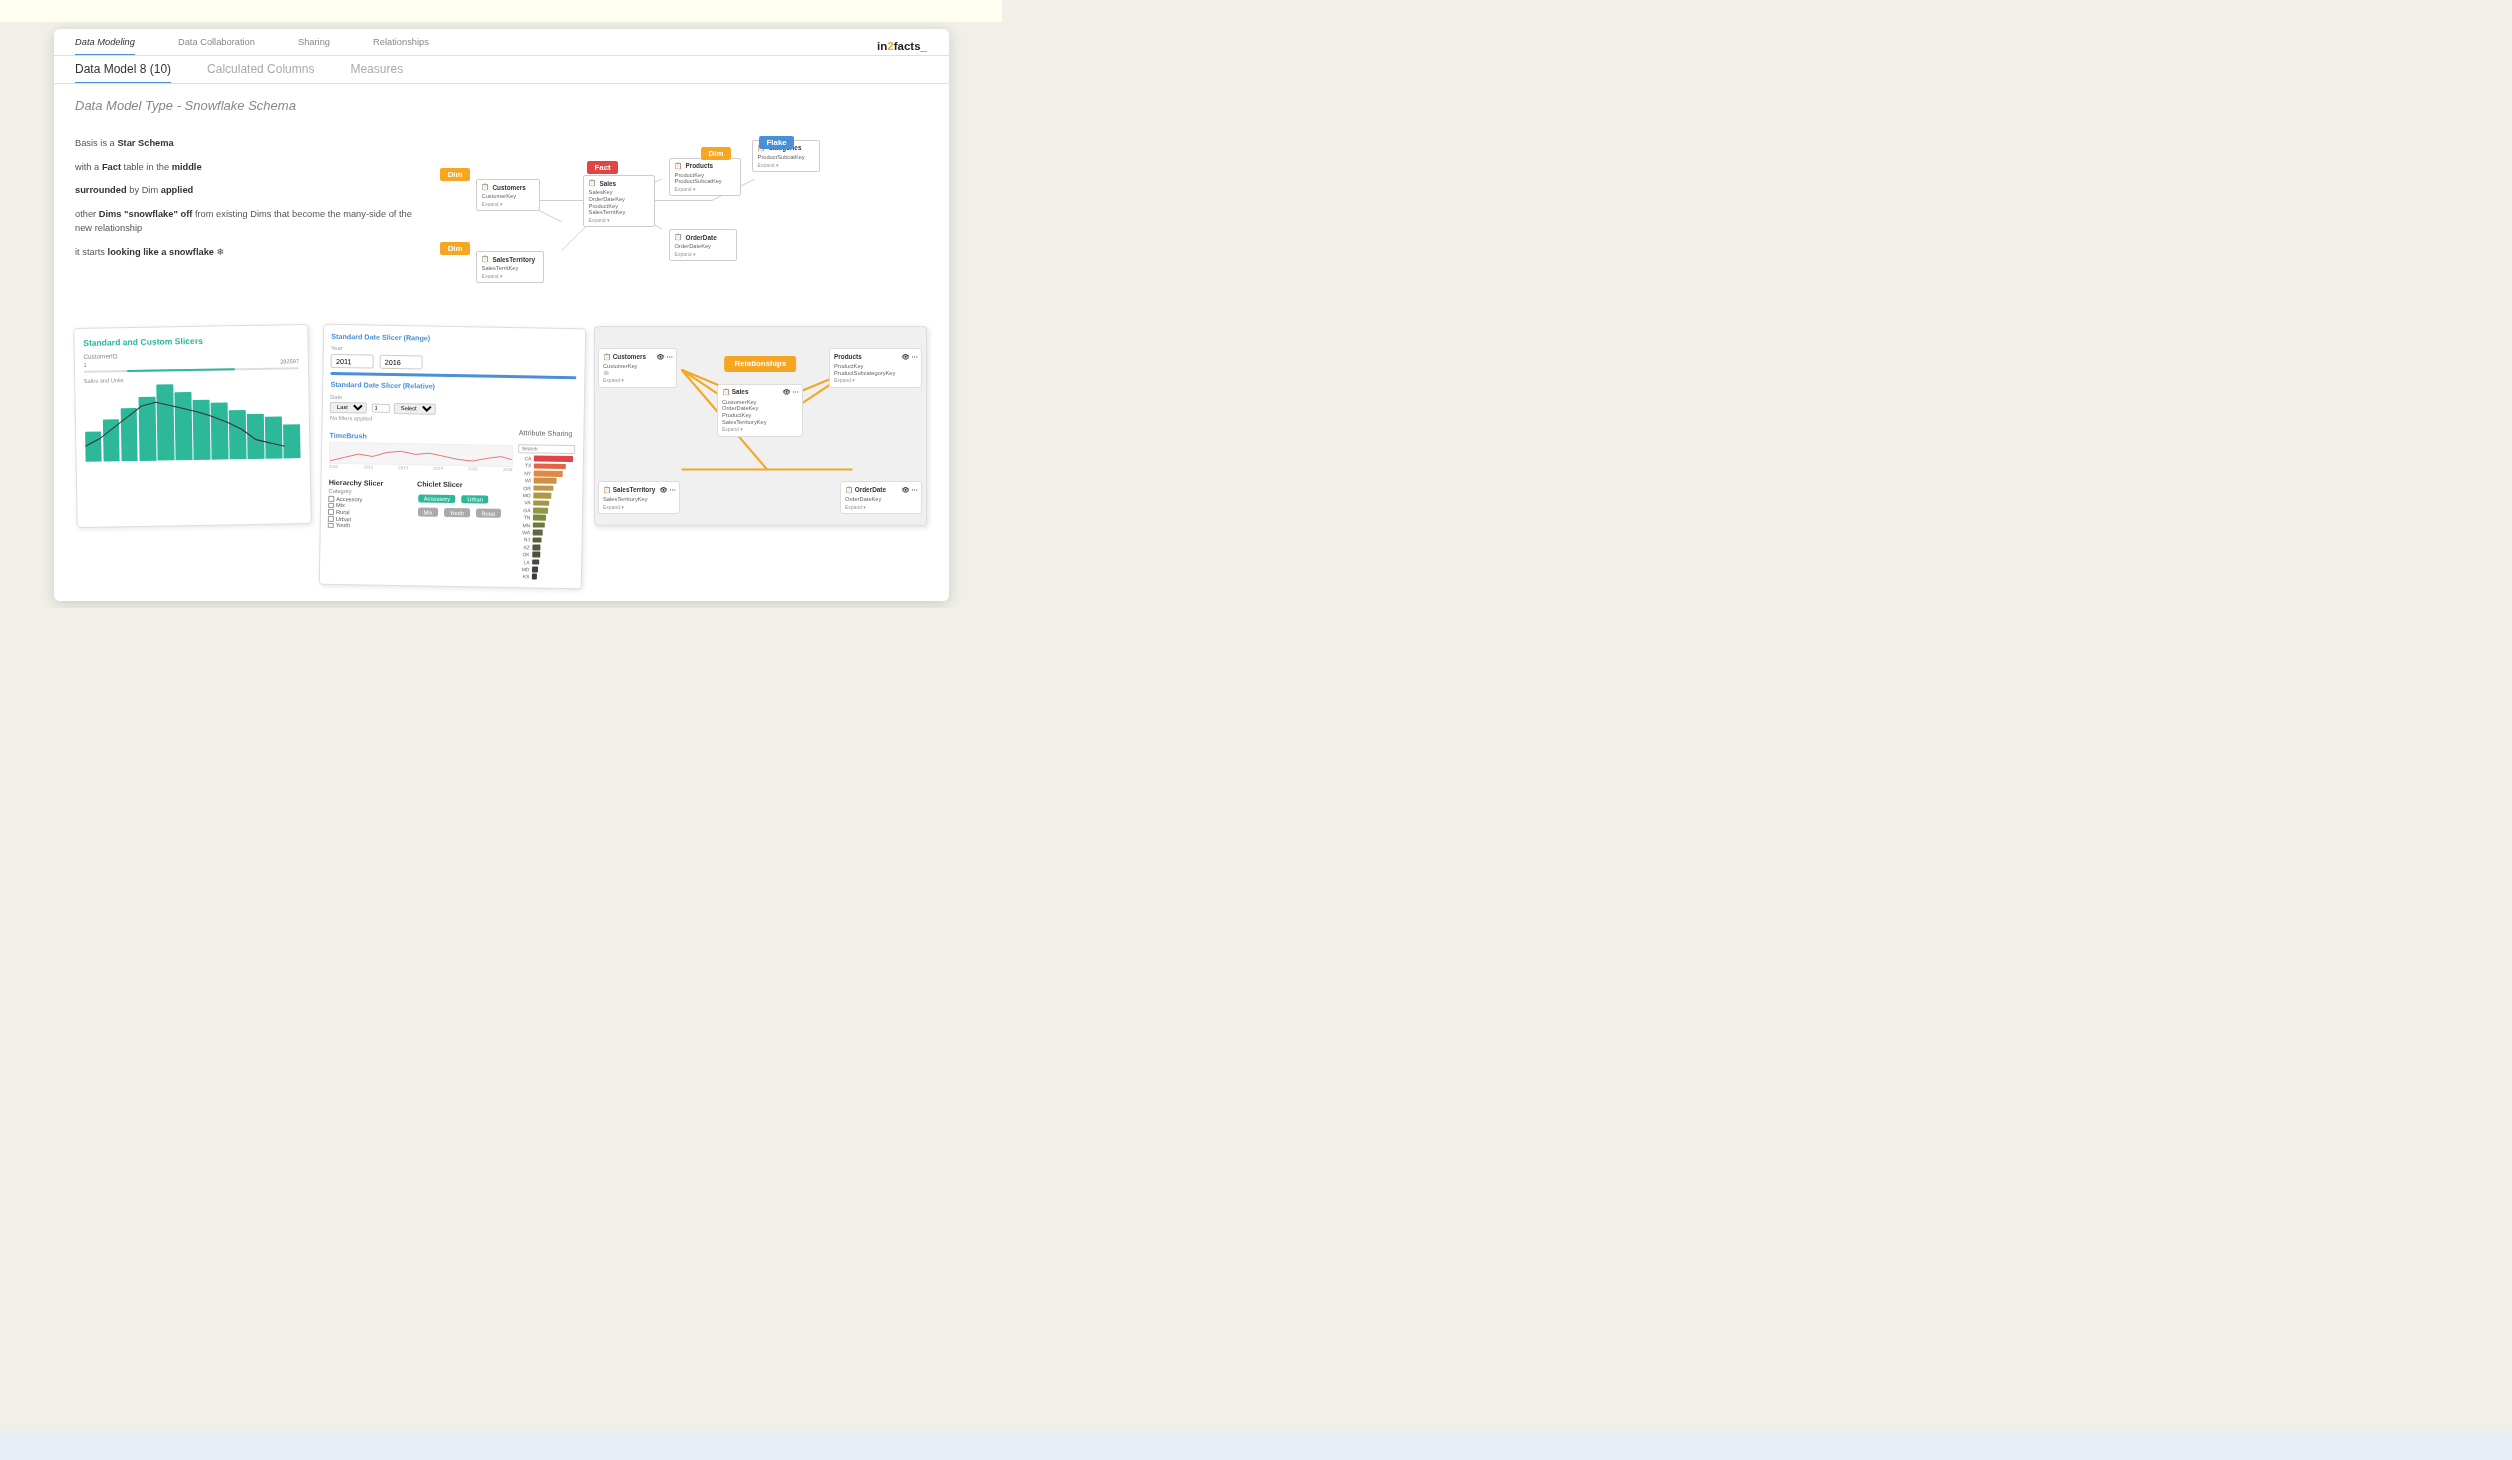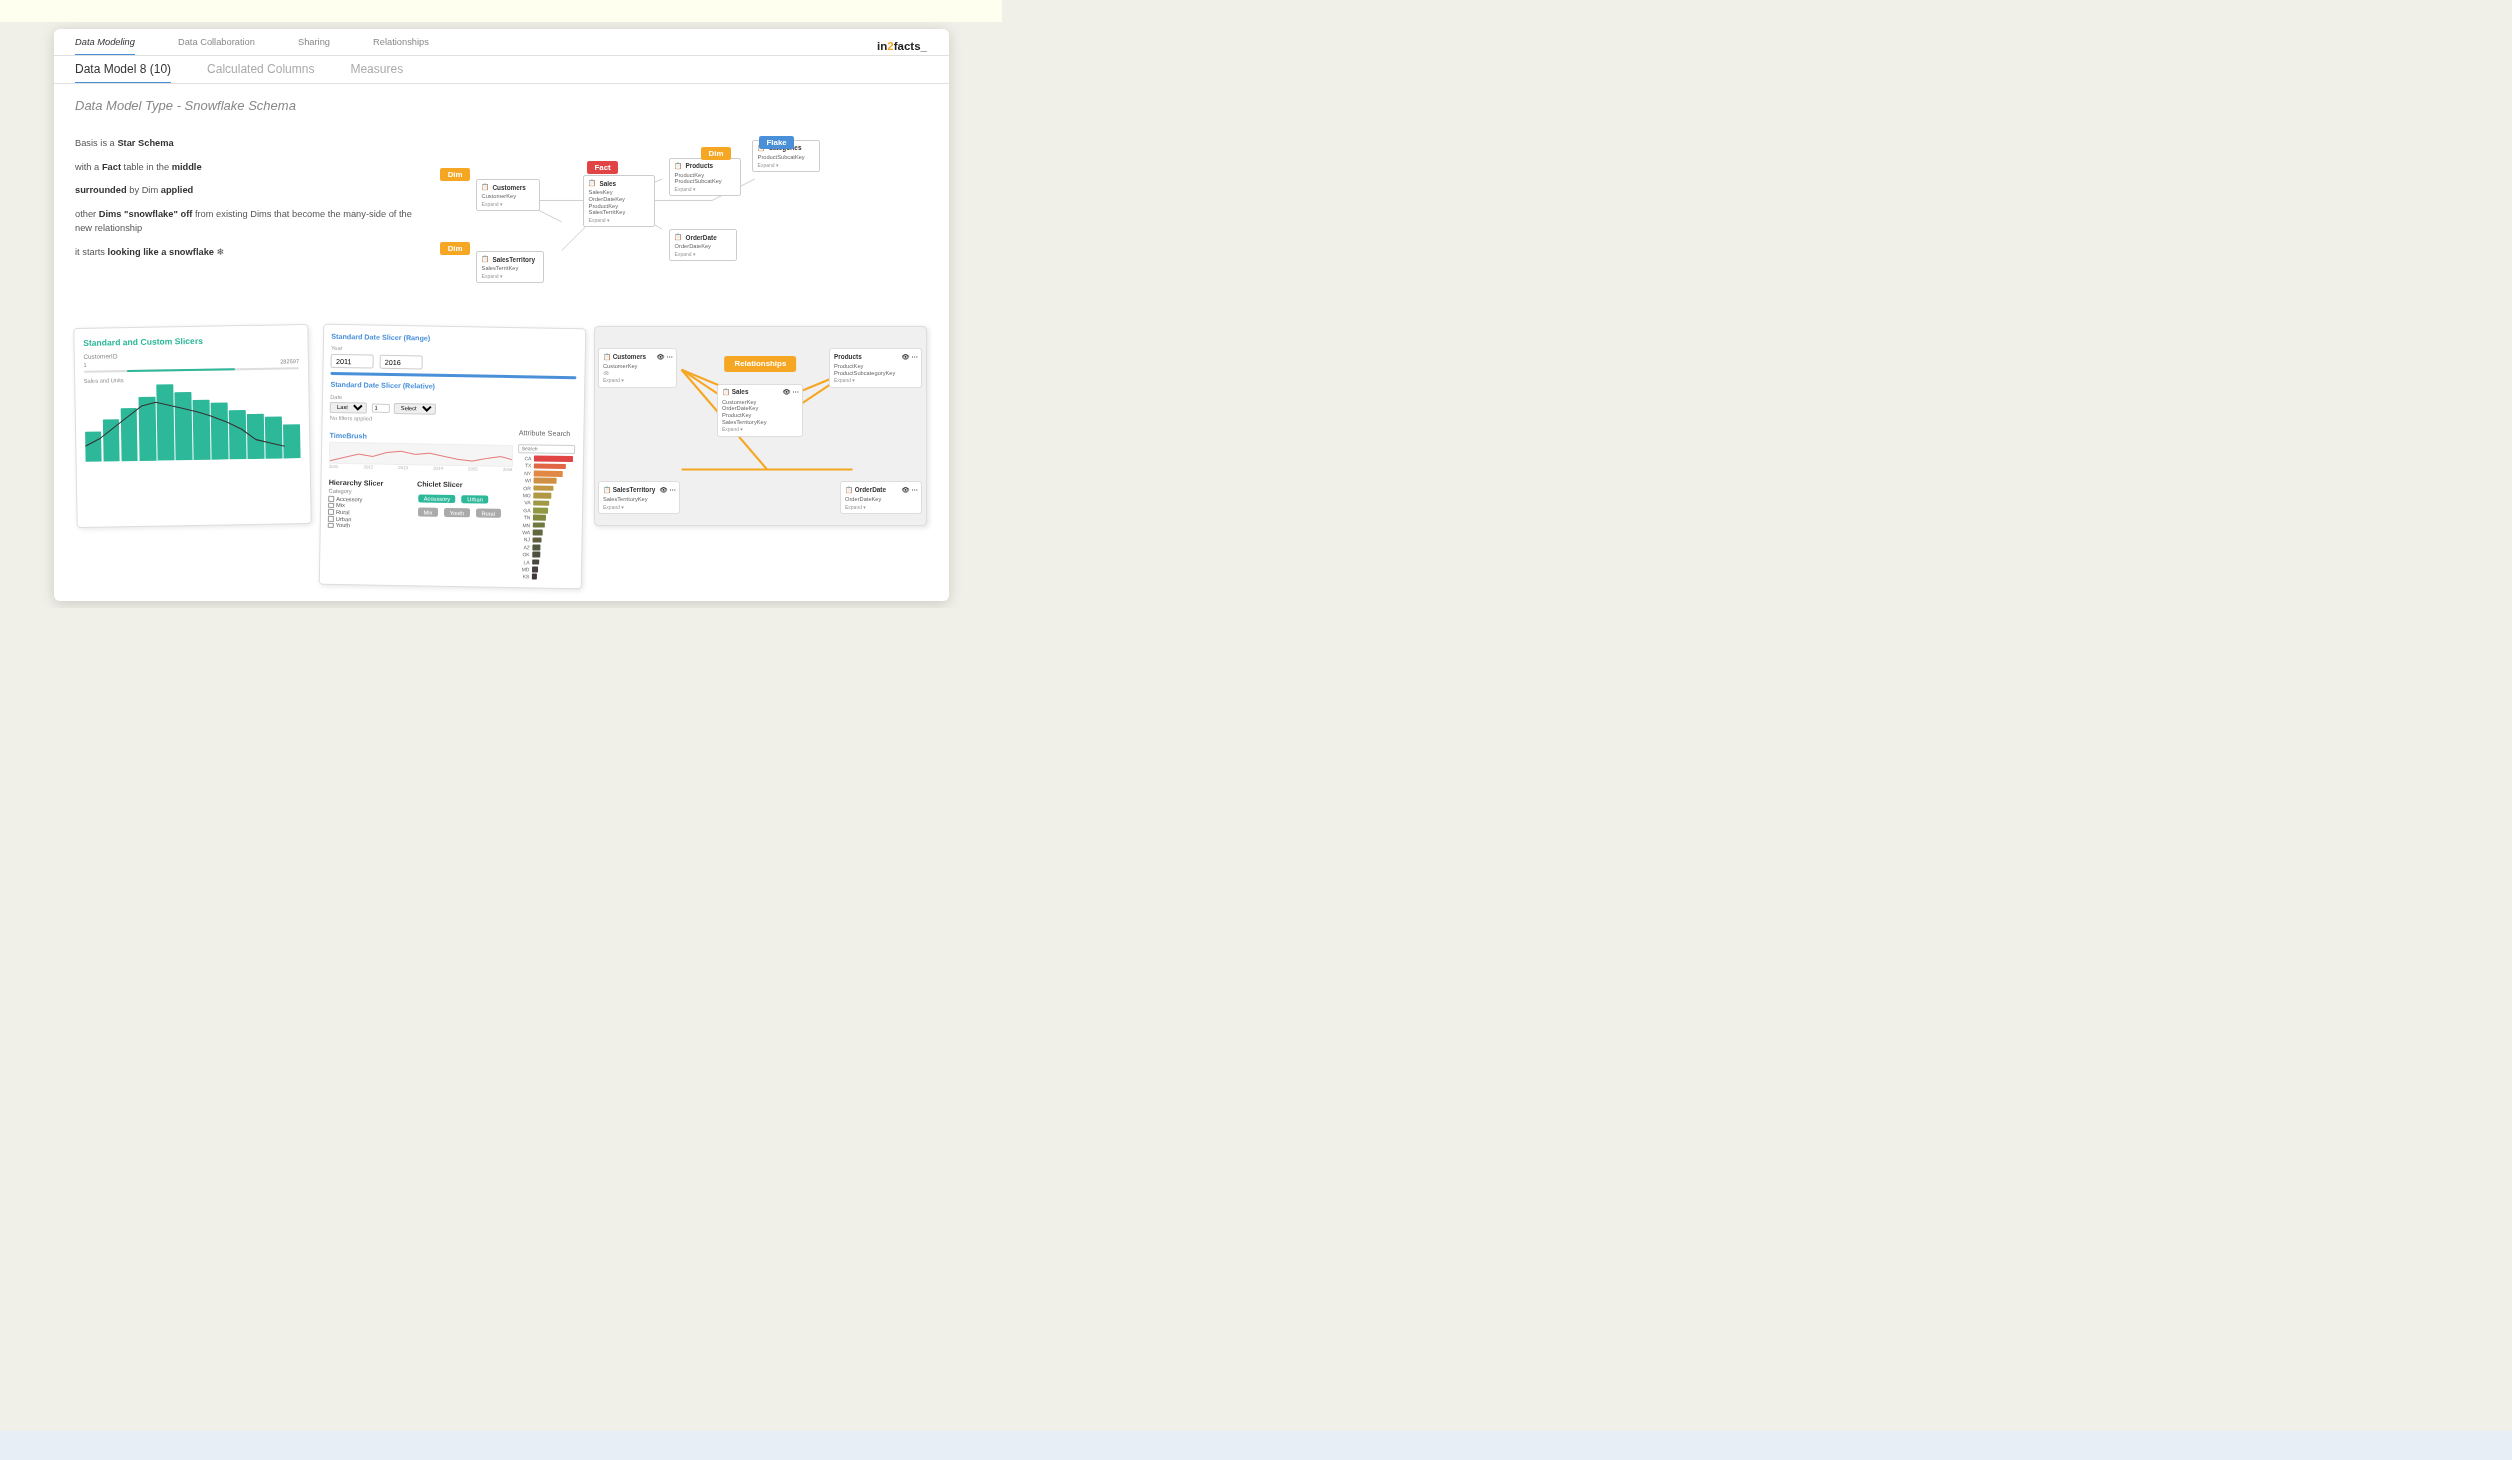--- a/index.html
+++ b/index.html
@@ -554,21 +554,21 @@
                   <span class="chiclet-btn">Urban</span>
                   <span class="chiclet-btn secondary">Mix</span>
                   <span class="chiclet-btn secondary">Youth</span>
                   <span class="chiclet-btn secondary">Rural</span>
                 </div>
               </div>
             </div>
           </div>
 
           <div style="width:57px;">
-            <div class="attr-slicer-title">Attribute Search</div>
+            <div class="attr-slicer-title">Attribute Sharing</div>
             <input style="width: 100%; font-size: 5px; border: 0.7px solid rgb(204, 204, 204); border-radius: 1.4px; padding: 0.7px 2.1px; margin-bottom: 2.1px;" placeholder="Search" value="">
             <div class="attr-bars">
               <div class="attr-bar-row">
                   <div class="attr-bar-label">CA</div>
                   <div class="attr-bar-fill" style="width:39px;background:#e04444;"></div>
                 </div>
               <div class="attr-bar-row">
                   <div class="attr-bar-label">TX</div>
                   <div class="attr-bar-fill" style="width:32px;background:#e06644;"></div>
                 </div>

